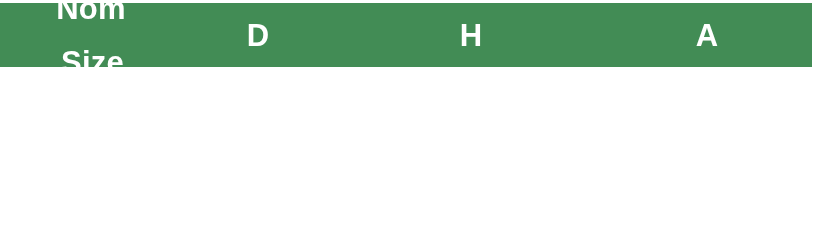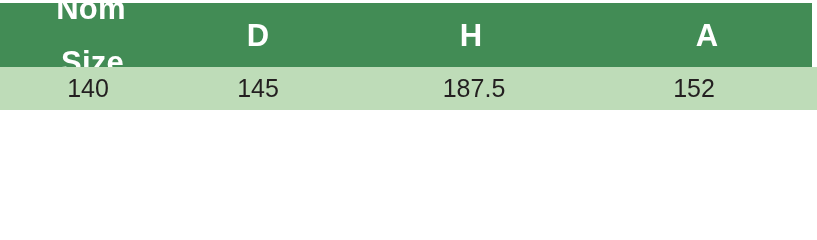--- a/index.html
+++ b/index.html
@@ -118,24 +118,14 @@
       </span>
     </div>
 
     <div class="header-cell hc-d" style="color: rgb(255, 255, 255);">D</div>
 
     <div class="header-cell hc-h" style="color: rgb(255, 255, 255);">H</div>
 
     <div class="header-cell hc-a" style="color: rgb(255, 255, 255);">A</div>
   </div>
 
-  <div class="data-row" style="background: rgb(190, 220, 184);">
-
-    <div class="data-cell dc-nom" style="color: rgb(35, 31, 32);">140</div>
-
-    <div class="data-cell dc-d" style="color: rgb(35, 31, 32);">145</div>
-
-    <div class="data-cell dc-h" style="color: rgb(35, 31, 32);">187.5</div>
-
-    <div class="data-cell dc-a" style="color: rgb(35, 31, 32);">152</div>
-  </div>
 
 </div>
 
 </body></html>

